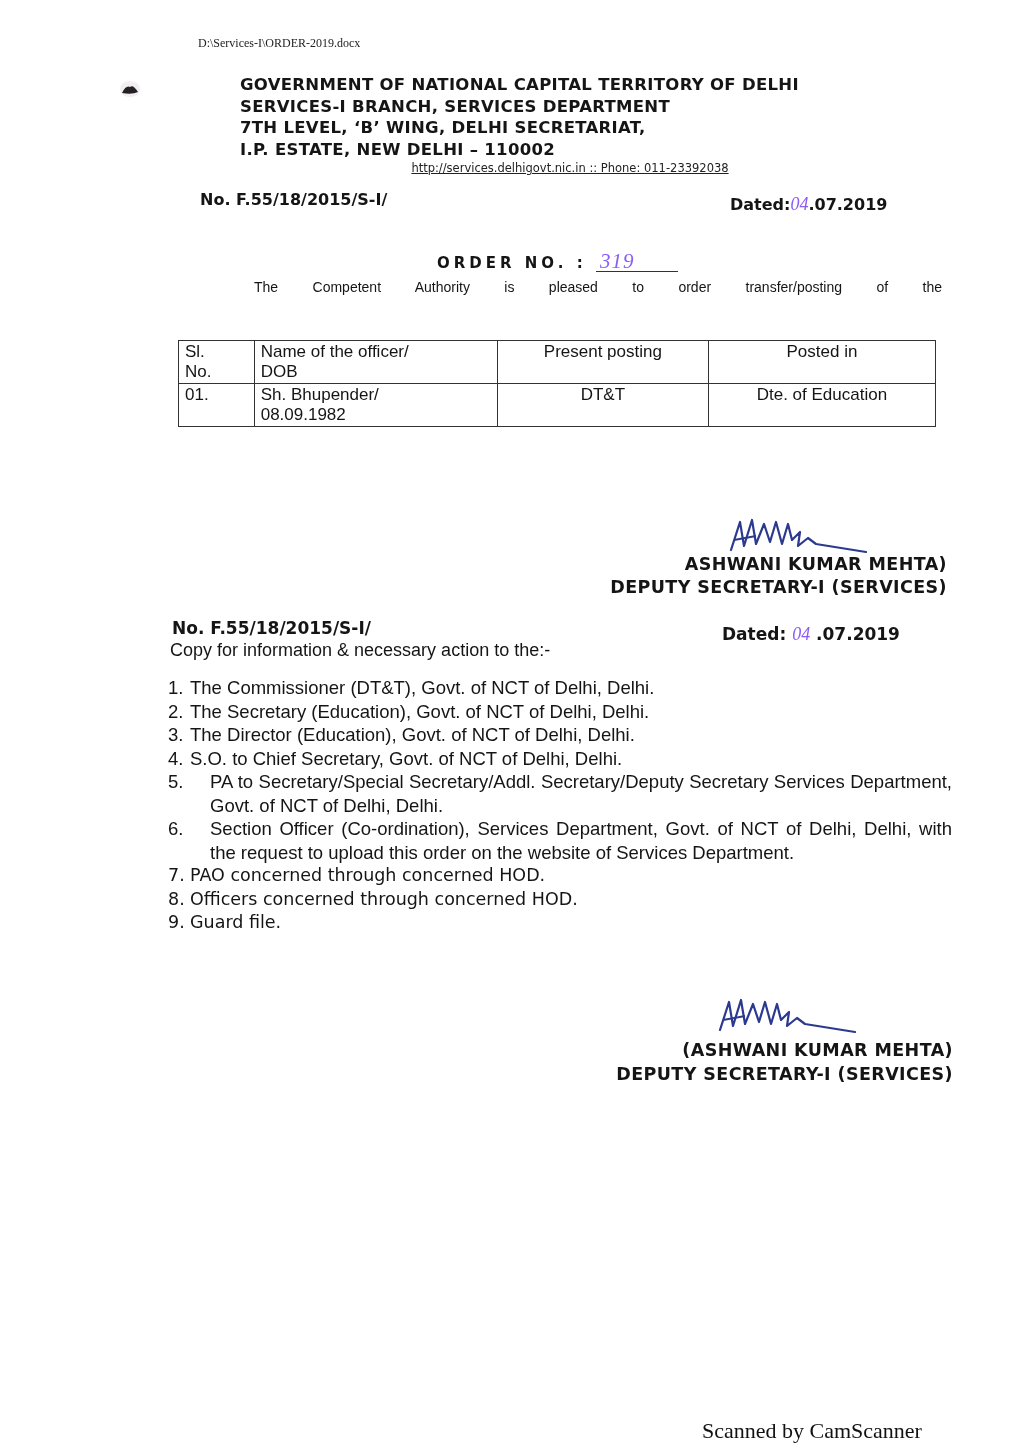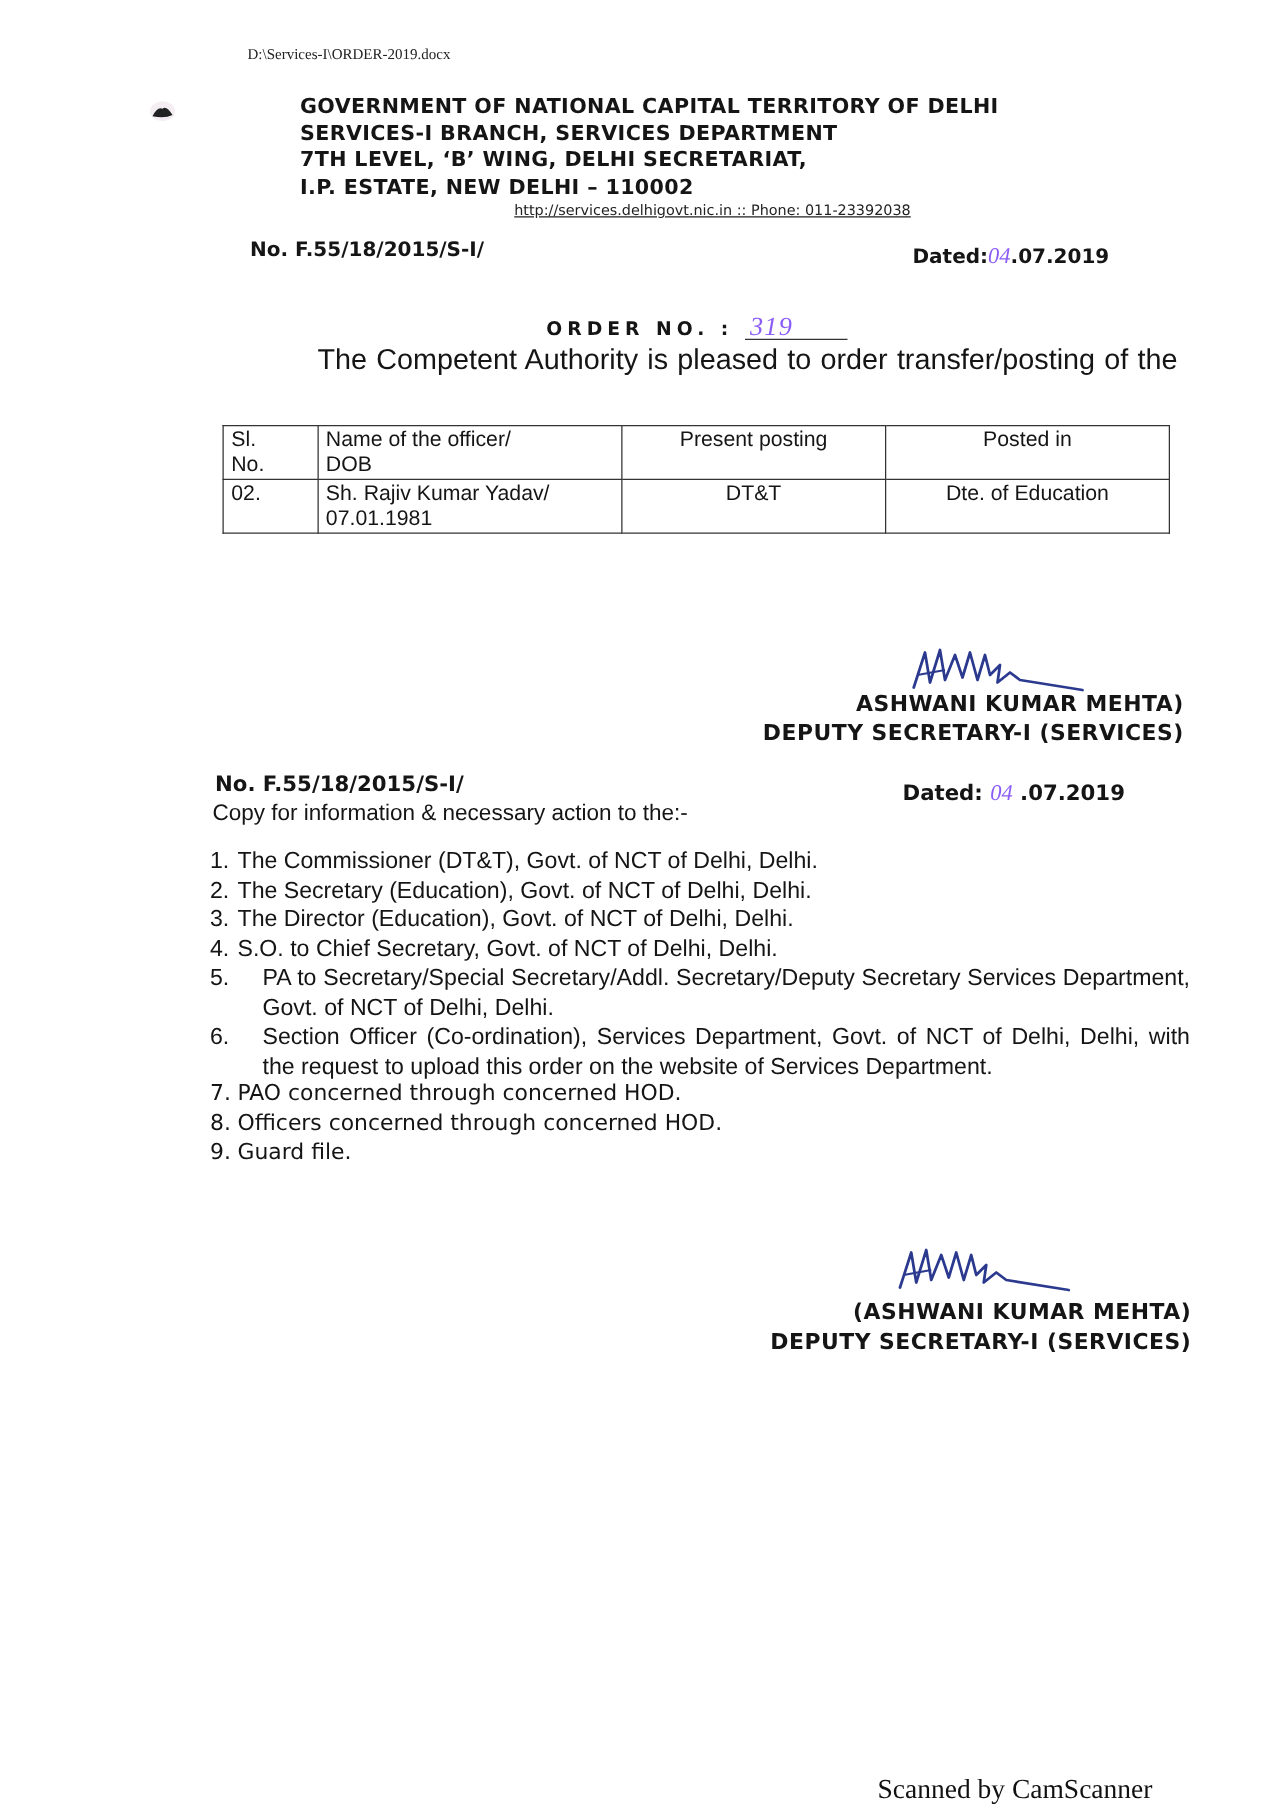--- a/index.html
+++ b/index.html
@@ -15,21 +15,21 @@
   .hdr.l2 { top: 97px; }
   .hdr.l3 { top: 118px; }
   .hdr.l4 { top: 140px; }
   .url { left: 240px; width: 660px; top: 161px; text-align: center; font-size: 11.5px; text-decoration: underline; color: #222; }
   .bold14 { font-weight: bold; font-size: 16px; }
   .fileno1 { left: 200px; top: 190px; }
   .dated1 { left: 730px; top: 194px; }
   .hand { font-family: Liberation Serif, serif; font-style: italic; color: #8b5cf6; font-weight: normal; font-size: 18px; margin-top: 16px; }
   .orderno { left: 437px; top: 235px; font-weight: bold; font-size: 15px; letter-spacing: 4px; }
   .orderval { display: inline-block; min-width: 78px; border-bottom: 1px solid #333; letter-spacing: 1px; font-size: 21px; text-align: left; padding-left: 4px; line-height: 20px; }
-  .para { left: 192px; top: 277px; width: 750px; font-size: 23px; line-height: 21px; font-family: "Liberation Sans", sans-serif; }
+  .para { left: 192px; top: 277px; width: 750px; font-size: 14px; line-height: 21px; font-family: "Liberation Sans", sans-serif; }
   .para .first { display: block; text-indent: 62px; text-align: justify; text-align-last: justify; }
   table.officers { position: absolute; left: 178px; top: 340px; width: 758px; border-collapse: collapse; font-family: "Liberation Sans", sans-serif; font-size: 17px; padding-left: 12px; }
   table.officers td, table.officers th { border: 1.5px solid #333; padding: 1px 6px; vertical-align: top; line-height: 20px; font-weight: normal; }
   table.officers th { text-align: center; }
   table.officers th.left, table.officers td.left { text-align: left; }
   table.officers td.center { text-align: center; }
   .c1 { width: 62px; } .c2 { width: 228px; } .c3 { width: 196px; } .c4 { width: 212px; }
   .sig { width: 150px; height: 46px; }
   .sig1 { left: 726px; top: 510px; }
   .sig2 { left: 715px; top: 990px; }
@@ -81,22 +81,22 @@
 
 <table class="officers">
   <tbody>
       <tr>
     <th class="c1 left"><span>Sl.</span><br><span>No.</span></th>
     <th class="c2 left"><span>Name of the officer/</span><br><span>DOB</span></th>
     <th class="c3">Present posting</th>
     <th class="c4">Posted in</th>
   </tr>
   <tr>
-    <td class="left">02.</td>
-    <td class="left"><span>Sh. Rajiv Kumar Yadav/</span><br><span>07.01.1981</span></td>
+    <td class="left">01.</td>
+    <td class="left"><span>Sh. Bhupender/</span><br><span>08.09.1982</span></td>
     <td class="center">DT&amp;T</td>
     <td class="center">Dte. of Education</td>
   </tr>
 </tbody>
   </table>
 
 <svg class="abs sig sig1" viewBox="0 0 150 46">
   <path d="M5 40 L14 12 L18 36 L26 10 L30 34 L38 14 L44 32 L50 12 L56 34 L62 14 L66 30 L74 22 L72 36 L82 28 L90 34 L140 42" fill="none" stroke="#2b3a8f" stroke-width="2.2" stroke-linejoin="round" stroke-linecap="round"></path>
   <path d="M8 30 L30 26" fill="none" stroke="#2b3a8f" stroke-width="1.8"></path>
 </svg>

